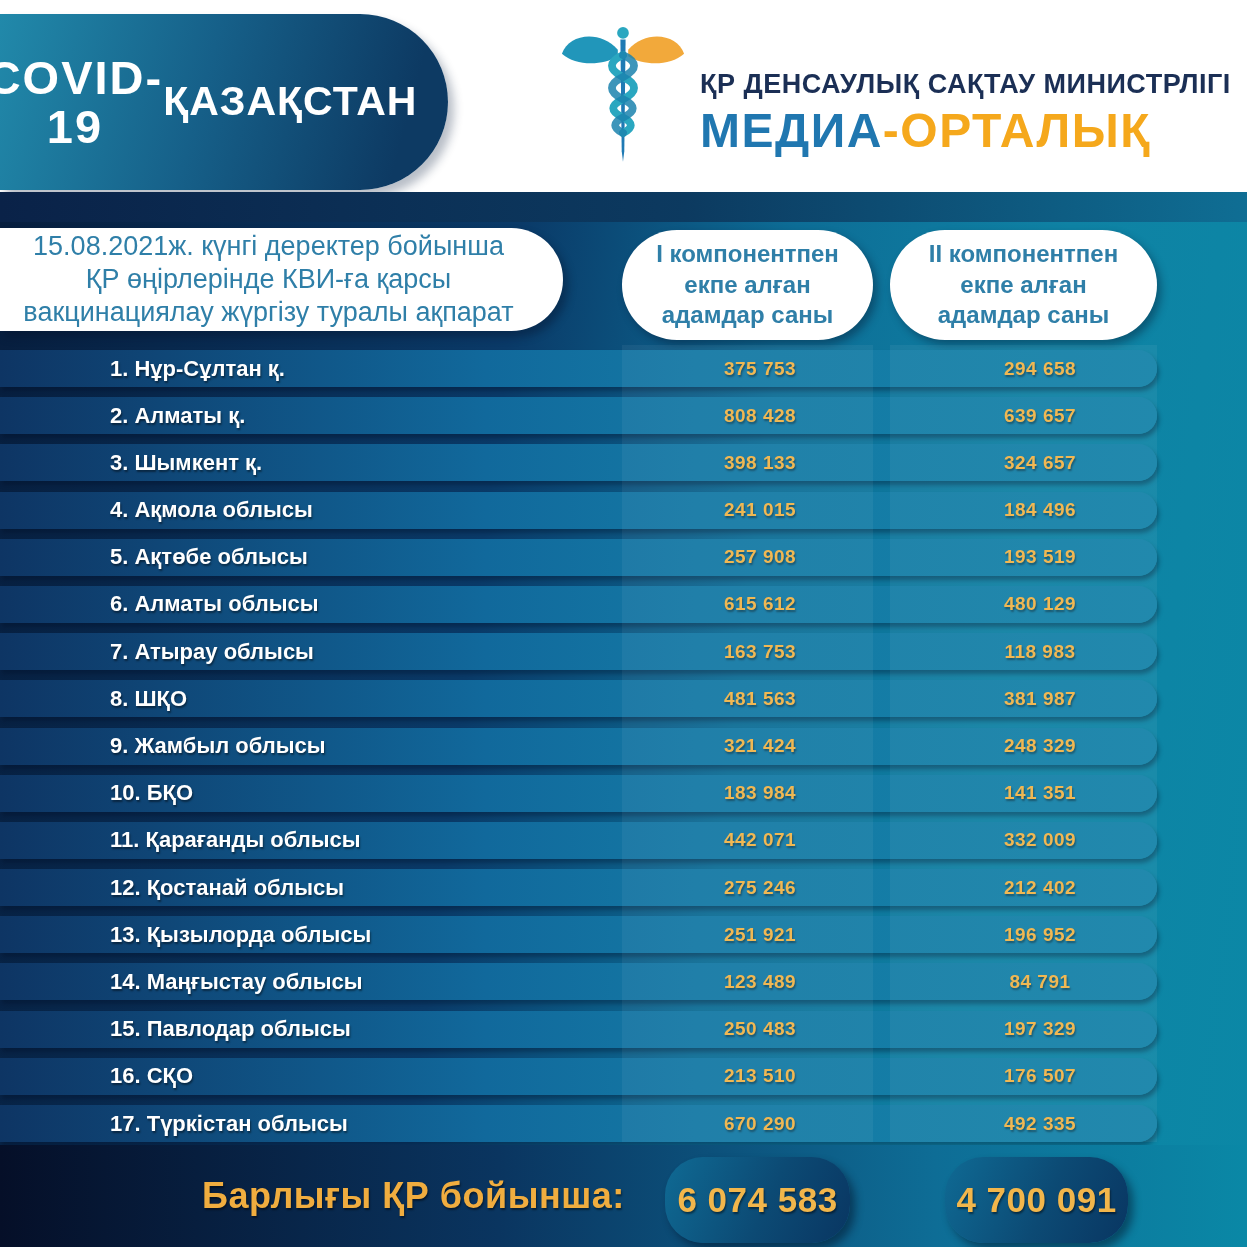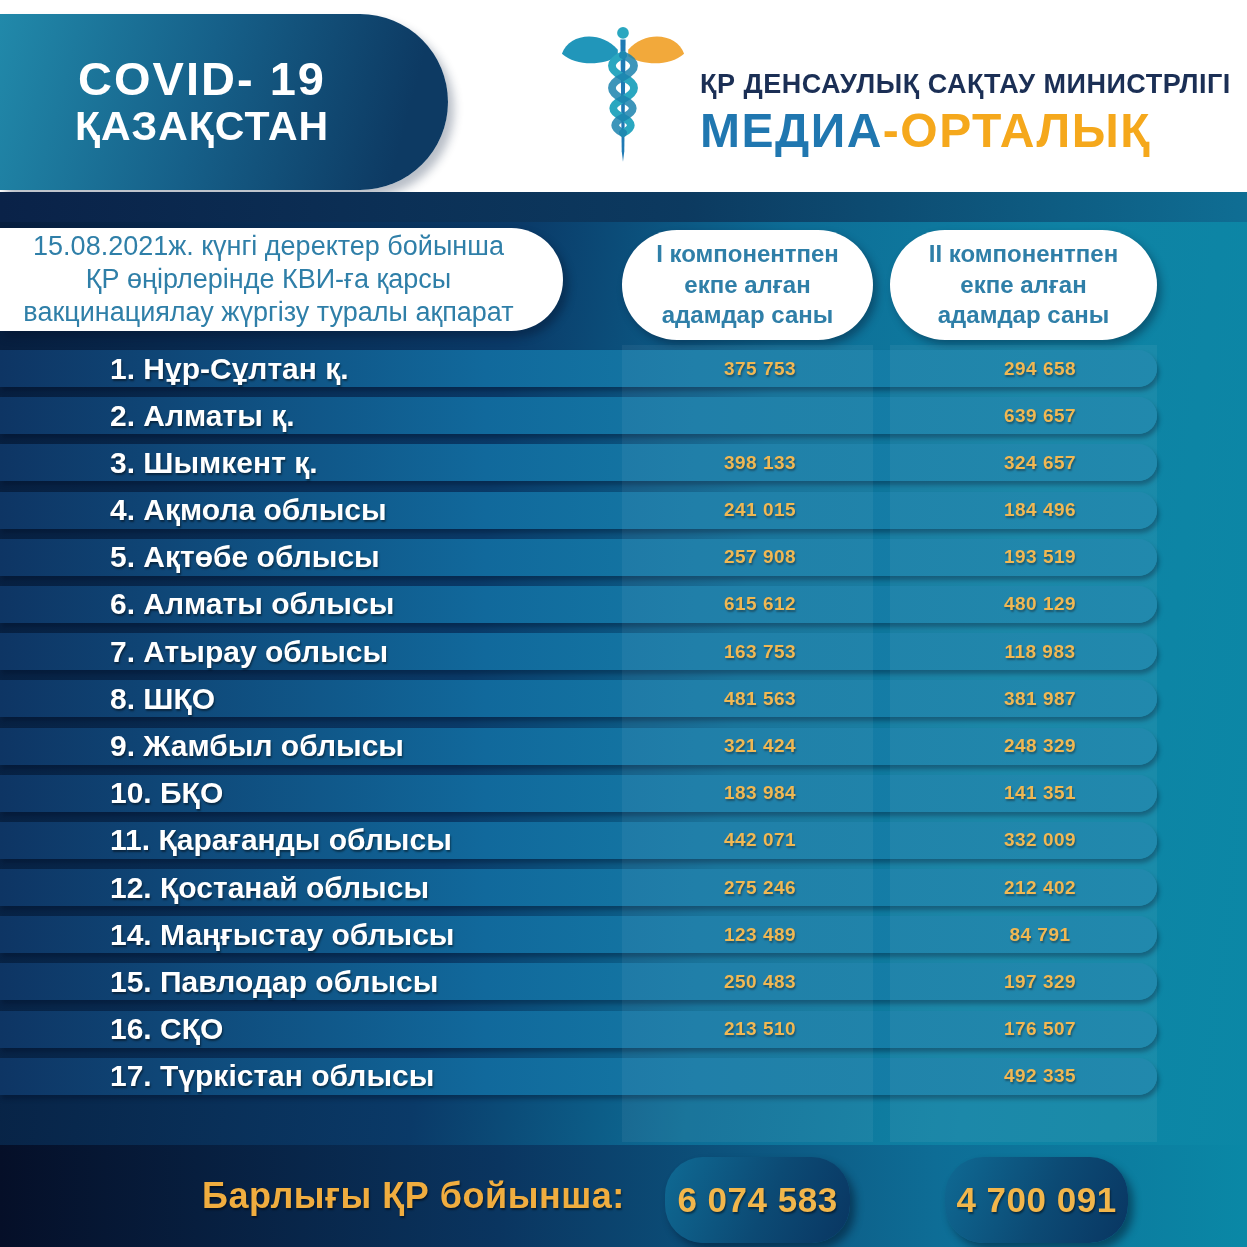--- a/index.html
+++ b/index.html
@@ -7,21 +7,21 @@
     position:relative;width:1247px;height:1247px;overflow:hidden;
     font-family:"Liberation Sans",sans-serif;background:#ffffff;
   }
   
   .header{position:absolute;left:0;top:0;width:1247px;height:192px;background:#ffffff;}
   .covid-banner{
     position:absolute;left:0;top:14px;width:448px;height:176px;
     border-radius:0 88px 88px 0;
     background:linear-gradient(105deg,#2189aa 0%,#166089 45%,#0d3a63 88%);
     box-shadow:6px 7px 10px rgba(20,40,70,.30);
-    display:flex;flex-direction:column;justify-content:center;align-items:center;
+    display:flex;flex-direction:row;justify-content:center;align-items:center;
     padding-right:44px;box-sizing:border-box;color:#ffffff;text-align:center;
   }
   .covid-line1{font-size:47px;font-weight:bold;letter-spacing:2px;line-height:1.05;}
   .covid-line2{font-size:41px;font-weight:bold;letter-spacing:1px;line-height:1.15;}
   .logo{position:absolute;left:558px;top:8px;width:620px;height:176px;display:flex;align-items:center;}
   .logo svg{flex:0 0 auto;}
   .logo-text{margin-left:12px;padding-top:6px;margin-top:28px;}
   .ministry{font-size:27px;font-weight:600;color:#1b2f55;letter-spacing:.5px;white-space:nowrap;}
   .media{font-size:48px;font-weight:800;letter-spacing:1.5px;margin-top:3px;white-space:nowrap;}
   .media-blue{color:#2077b0;}
@@ -59,21 +59,21 @@
   .strip2{left:890px;width:267px;}
   .table{position:absolute;left:0;top:128px;width:1247px;z-index:2;}
   .row{
     position:relative;width:1157px;height:37px;margin-bottom:10.2px;
     border-radius:0 19px 19px 0;
     background:linear-gradient(90deg,#0e3564 0%,#11699c 42%,#1478a4 60%,#1583a9 100%);
     box-shadow:2px 4px 4px rgba(3,14,38,.35);
   }
   .region{
     position:absolute;left:110px;top:50%;transform:translateY(-50%);
-    color:#ffffff;font-size:30px;font-weight:bold;white-space:nowrap;
+    color:#ffffff;font-size:22px;font-weight:bold;white-space:nowrap;
     text-shadow:1px 2px 2px rgba(0,0,0,.45);
   }
   .val{
     position:absolute;top:50%;transform:translateY(-50%);width:240px;text-align:center;
     color:#f0b44a;font-size:19px;font-weight:bold;letter-spacing:.5px;
     text-shadow:1px 2px 2px rgba(0,0,0,.40);
   }
   .v1{left:640px;}
   .v2{left:920px;}
   
@@ -138,20 +138,21 @@
 адамдар саны</div>
 
     <div class="table" id="table">
         <div class="row">
     <span class="region">1. Нұр-Сұлтан қ.</span>
     <span class="val v1">375 753</span>
     <span class="val v2">294 658</span>
   </div>
         <div class="row">
     <span class="region">2. Алматы қ.</span>
+    <span class="val v1">808 428</span>
     <span class="val v2">639 657</span>
   </div>
         <div class="row">
     <span class="region">3. Шымкент қ.</span>
     <span class="val v1">398 133</span>
     <span class="val v2">324 657</span>
   </div>
         <div class="row">
     <span class="region">4. Ақмола облысы</span>
     <span class="val v1">241 015</span>
@@ -191,36 +192,42 @@
     <span class="region">11. Қарағанды облысы</span>
     <span class="val v1">442 071</span>
     <span class="val v2">332 009</span>
   </div>
         <div class="row">
     <span class="region">12. Қостанай облысы</span>
     <span class="val v1">275 246</span>
     <span class="val v2">212 402</span>
   </div>
         <div class="row">
+    <span class="region">13. Қызылорда облысы</span>
+    <span class="val v1">251 921</span>
+    <span class="val v2">196 952</span>
+  </div>
+        <div class="row">
     <span class="region">14. Маңғыстау облысы</span>
     <span class="val v1">123 489</span>
     <span class="val v2">84 791</span>
   </div>
         <div class="row">
     <span class="region">15. Павлодар облысы</span>
     <span class="val v1">250 483</span>
     <span class="val v2">197 329</span>
   </div>
         <div class="row">
     <span class="region">16. СҚО</span>
     <span class="val v1">213 510</span>
     <span class="val v2">176 507</span>
   </div>
         <div class="row">
     <span class="region">17. Түркістан облысы</span>
+    <span class="val v1">670 290</span>
     <span class="val v2">492 335</span>
   </div>
       </div>
 
     <div class="strip strip1"></div>
     <div class="strip strip2"></div>
 
     <div class="totals">
       <span class="totals-label">Барлығы ҚР бойынша:</span>
       <span class="total-pill t1">6 074 583</span>

